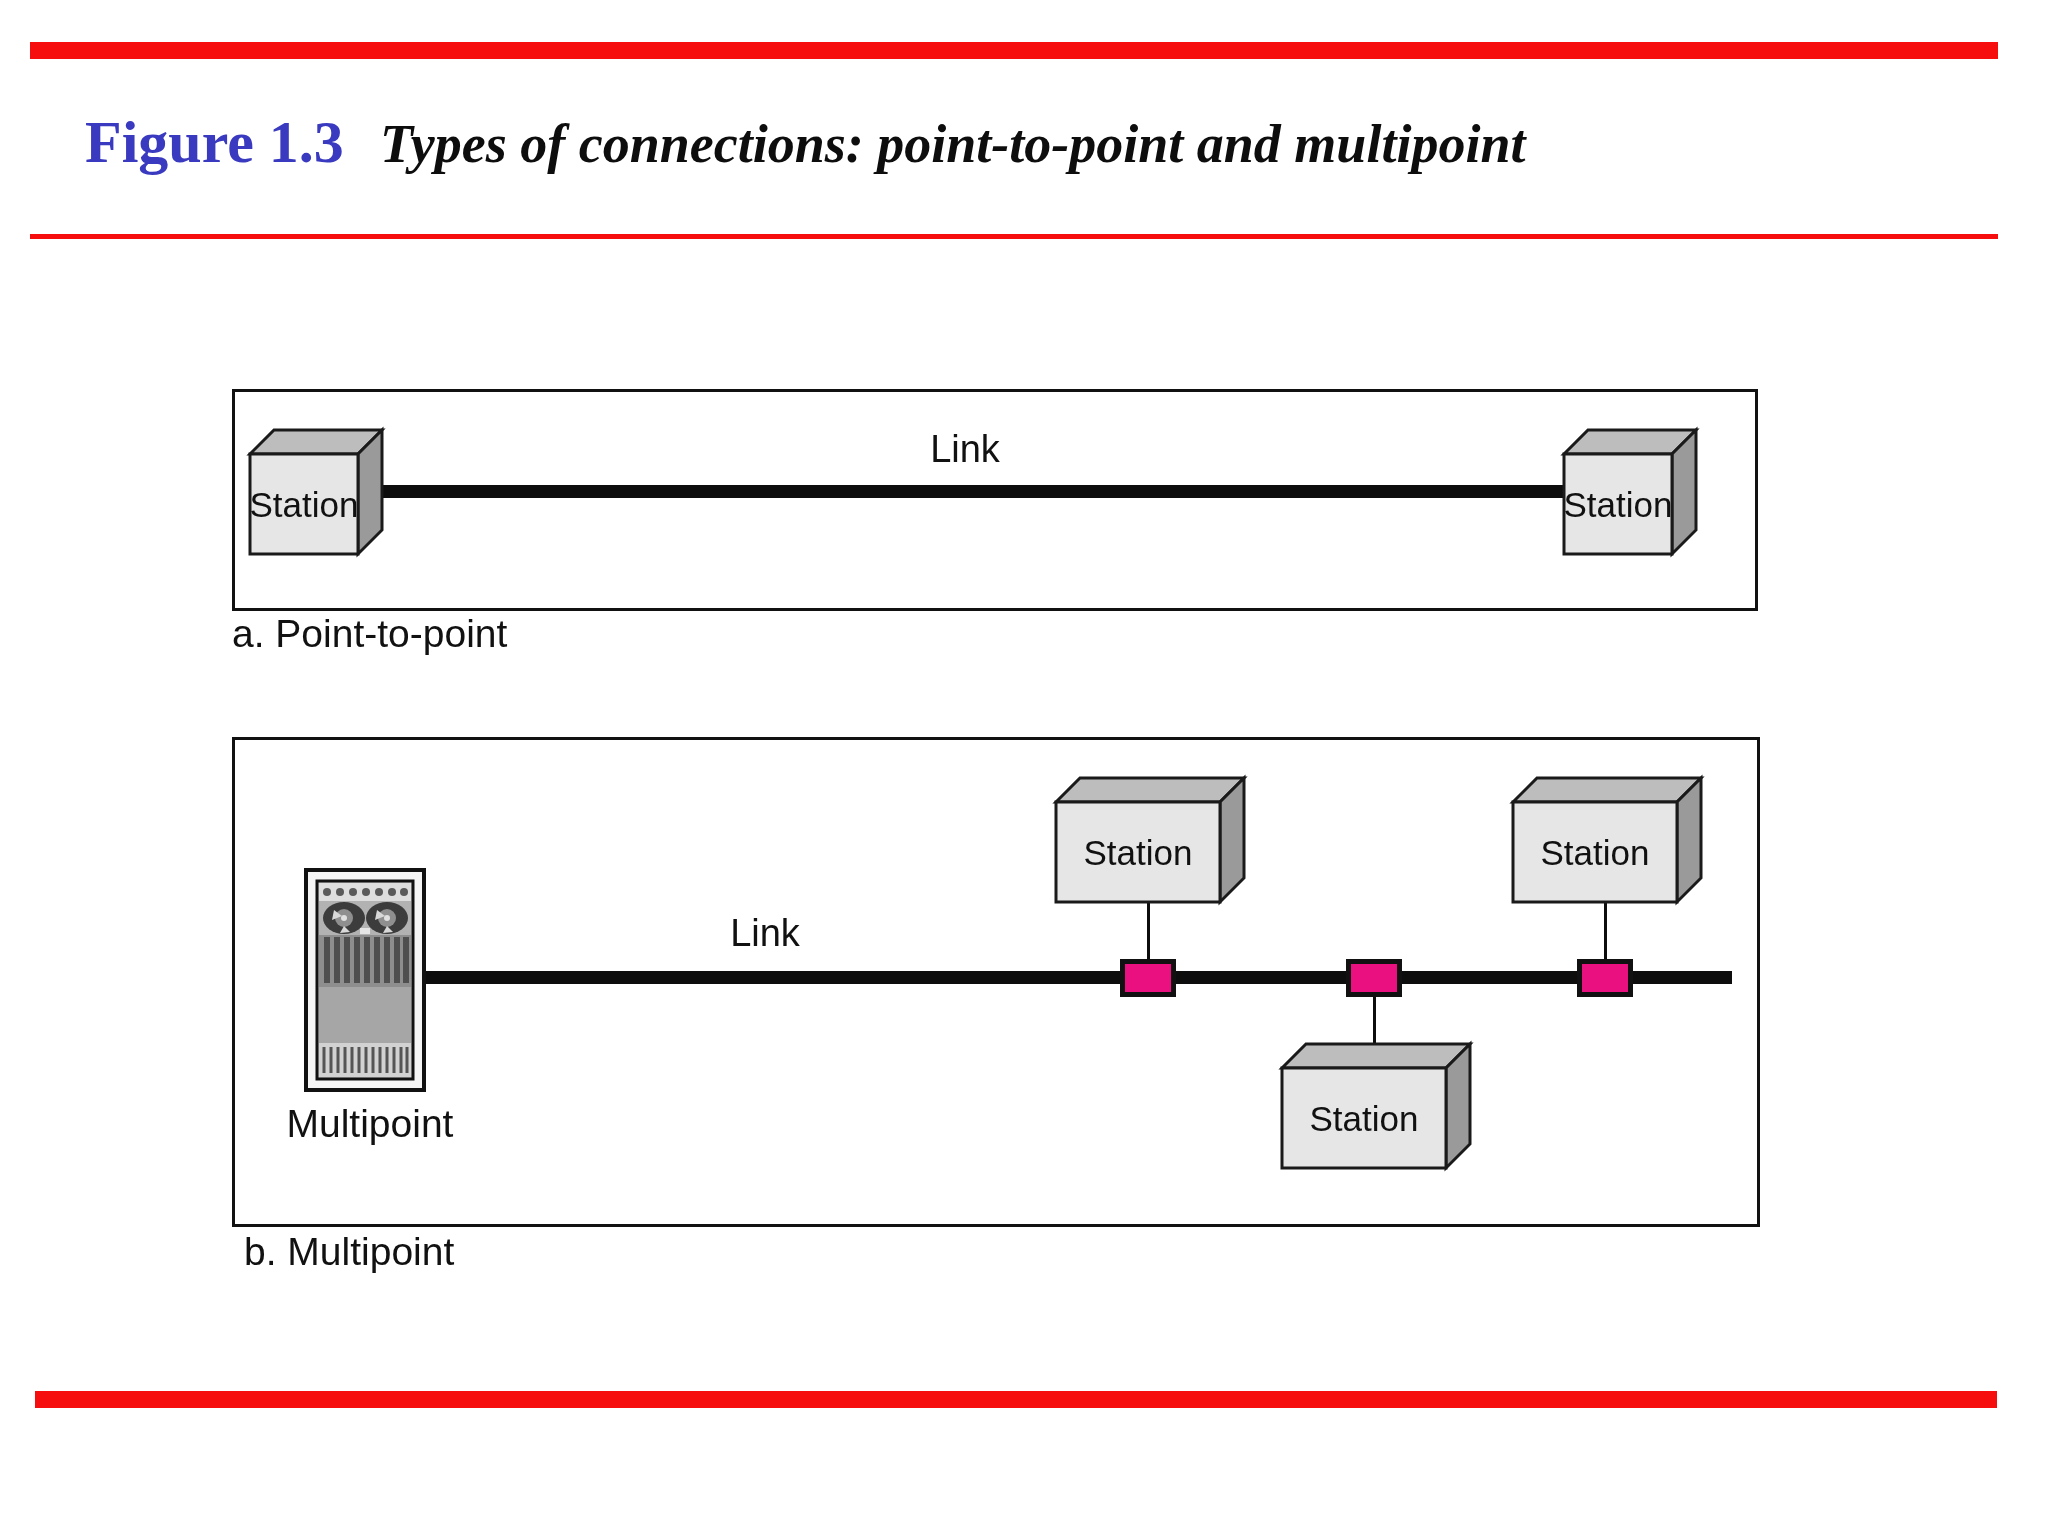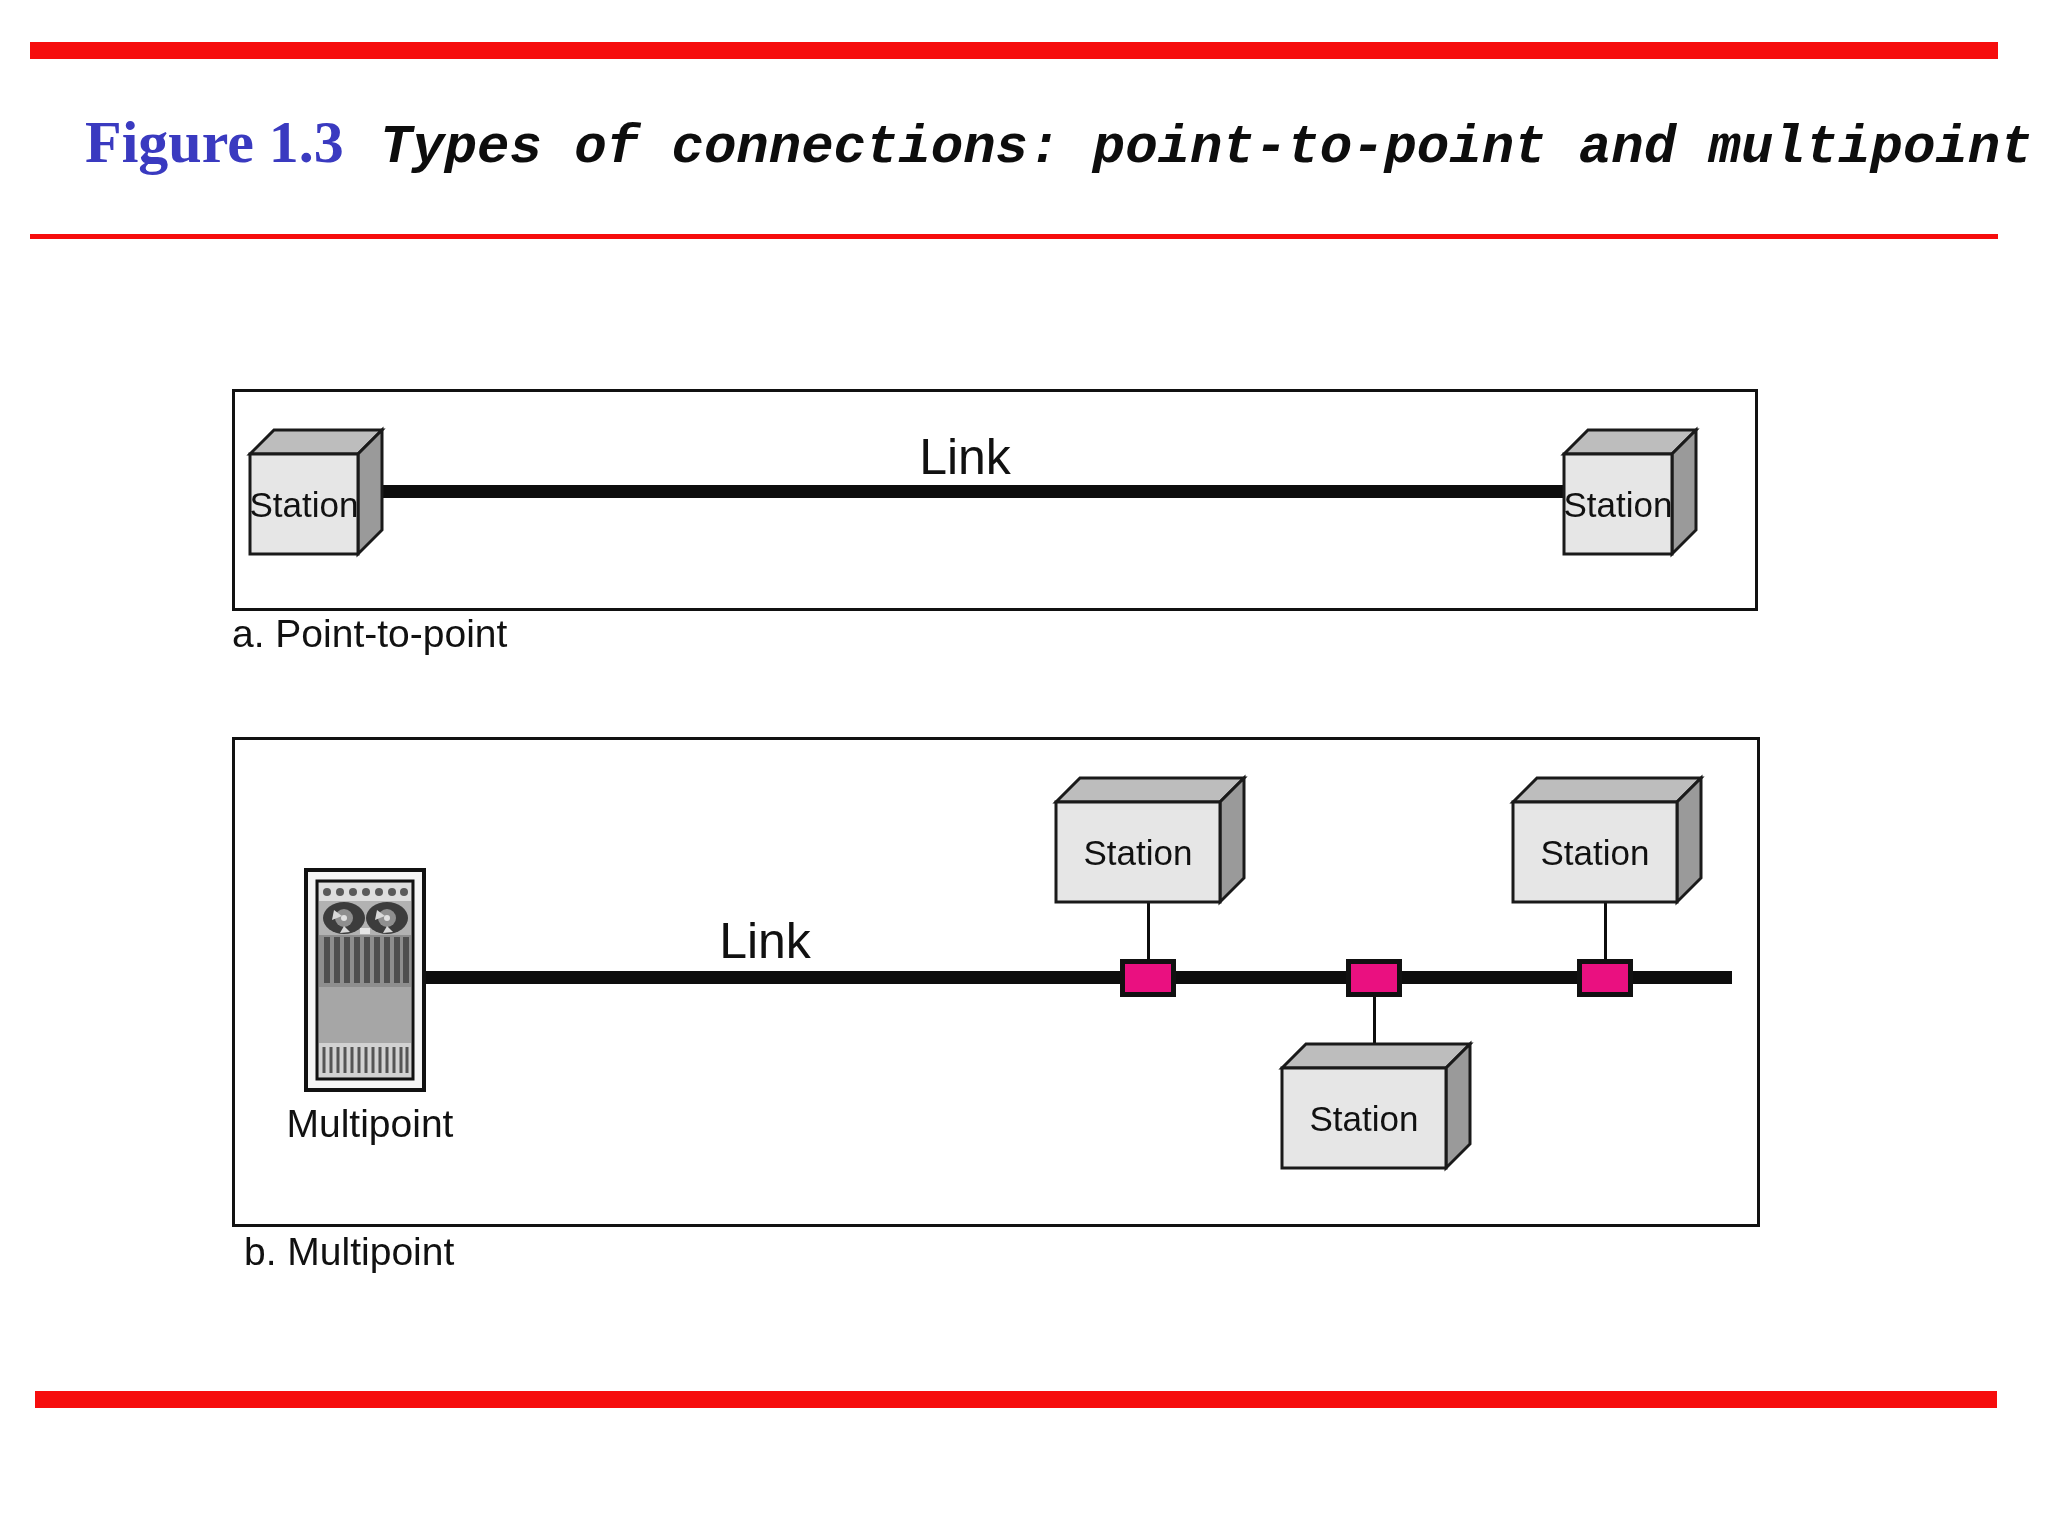--- a/index.html
+++ b/index.html
@@ -2,25 +2,25 @@
 <html><head>
 <meta charset="utf-8">
 <style>
   html,body{margin:0;padding:0;background:#ffffff;}
   #slide{position:relative;width:2048px;height:1452px;background:#ffffff;overflow:hidden;
          font-family:"Liberation Sans",sans-serif;}
   .abs{position:absolute;}
   .redbar{background:#f60d0d;}
   .hdr-row{display:flex;align-items:baseline;gap:36px;white-space:nowrap;}
   .fig-label{font-family:"Liberation Serif",serif;font-weight:bold;font-size:60px;color:#3a3ac0;}
-  .fig-title{font-family:Liberation Mono, monospace;font-weight:bold;font-style:italic;font-size:54px;color:#0d0d0d;text-align:center;}
+  .fig-title{font-family:Liberation Serif, serif;font-weight:bold;font-style:italic;font-size:54px;color:#0d0d0d;text-align:center;}
   .panel{border:3px solid #111;background:#ffffff;}
   .linkline{background:#0d0d0d;height:13px;}
   .vline{width:3px;background:#0d0d0d;}
-  .diag-label{font-size:50px;color:#111;}
+  .diag-label{font-size:38px;color:#111;}
   .caption{font-size:39px;color:#111;}
   .tap{width:46px;height:28px;background:#ea1080;border:5px solid #111;}
   .pagenum{font-size:48px;font-weight:normal;color:#000;}
   svg text{font-family:"Liberation Sans",sans-serif;}
 </style>
 </head>
 <body>
 
 <div id="slide">
 

